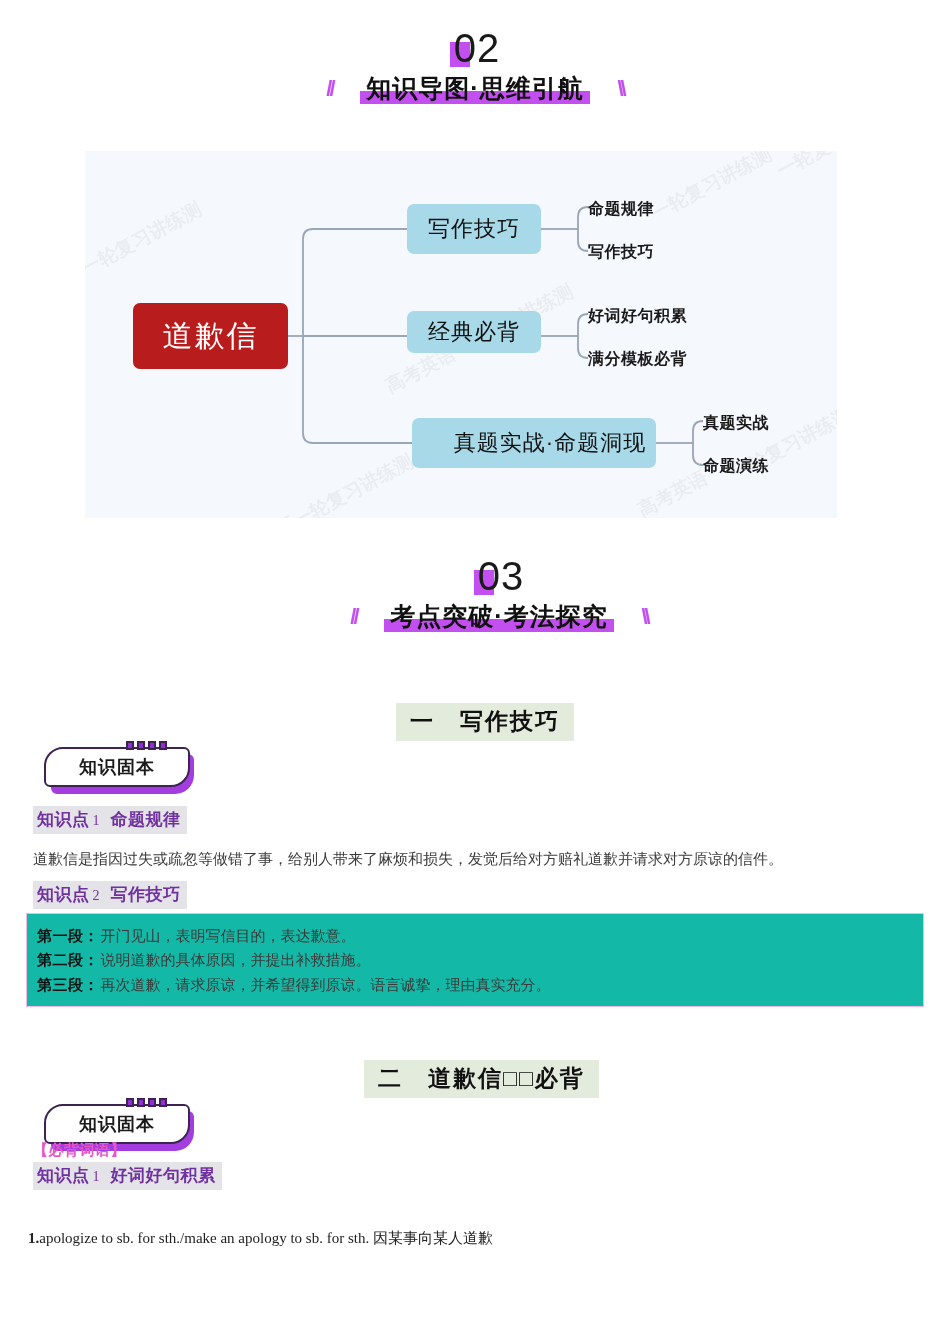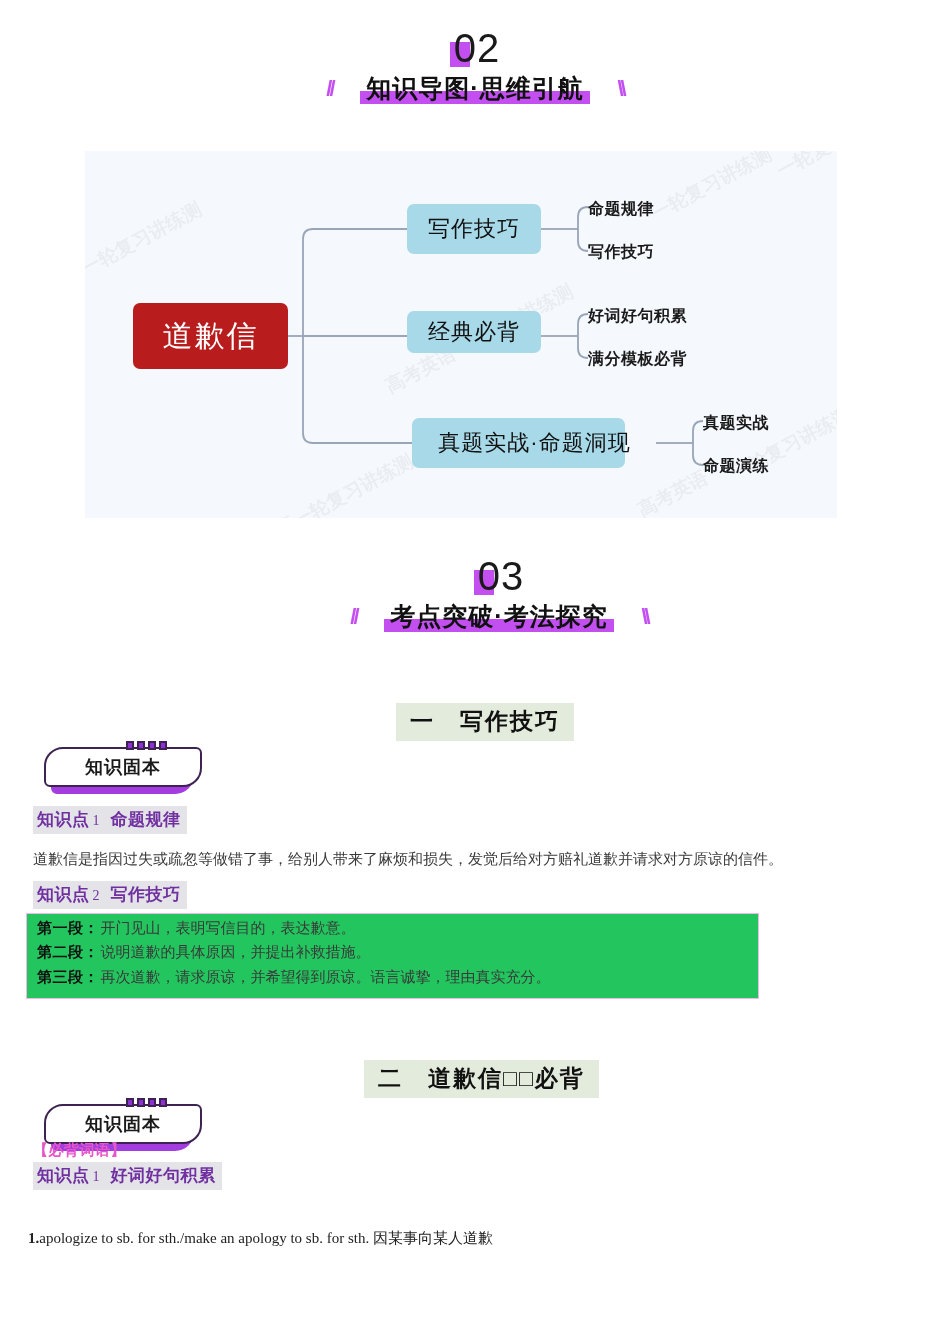--- a/index.html
+++ b/index.html
@@ -159,21 +159,21 @@
     top: 9px;
     width: 143px;
     height: 40px;
     background: #a33de0;
     border-radius: 19px 6px 19px 6px;
   }
   .badge-main {
     position: absolute;
     left: 2px;
     top: 2px;
-    width: 158px;
+    width: 146px;
     height: 40px;
     background: #ffffff;
     border: 2.5px solid #3d2352;
     border-radius: 19px 6px 19px 6px;
     display: flex;
     align-items: center;
     justify-content: center;
   }
   .badge-text {
     font-family: "Liberation Sans", sans-serif;
@@ -236,24 +236,24 @@
     color: #3a3a3a;
     line-height: 1.5;
     white-space: nowrap;
   }
 
   
   .pinkbox {
     position: absolute;
     left: 26px;
     top: 913px;
-    width: 733px;
+    width: 898px;
     border: 1.6px solid #f0b8e8;
-    background: #22c55e;
-    padding: 2px 10px 9px 10px;
+    background: #14b8a6;
+    padding: 10px 10px 9px 10px;
   }
   .pb-row {
     display: flex;
     align-items: baseline;
     font-family: "Liberation Serif", serif;
     font-size: 15px;
     color: #3a3a3a;
     line-height: 1.62;
     white-space: nowrap;
   }
@@ -341,21 +341,21 @@
   </div>
   <div class="leaf" style="left:503px; top:48px;">命题规律</div>
   <div class="leaf" style="left:503px; top:91px;">写作技巧</div>
 
   <div class="node node-mid" style="left:322px; top:160px; width:134px; height:42px;">
     <span>经典必背</span>
   </div>
   <div class="leaf" style="left:503px; top:155px;">好词好句积累</div>
   <div class="leaf" style="left:503px; top:198px;">满分模板必背</div>
 
-  <div class="node node-mid" style="left:327px; top:267px; width:213px; height:50px;padding-left:32px;">
+  <div class="node node-mid" style="left:327px; top:267px; width:244px; height:50px;padding-left:32px;">
     <span>真题实战·命题洞现</span>
   </div>
   <div class="leaf" style="left:618px; top:262px;">真题实战</div>
   <div class="leaf" style="left:618px; top:305px;">命题演练</div>
 </div>
 
 <div class="big-header" style="position:absolute; left:0; top:556px;padding-left:48px;">
   <div class="bh-num-row">
     <span class="bh-num-chip" style="left:0px; top:14px;"></span>
     <span class="bh-num">03</span>

